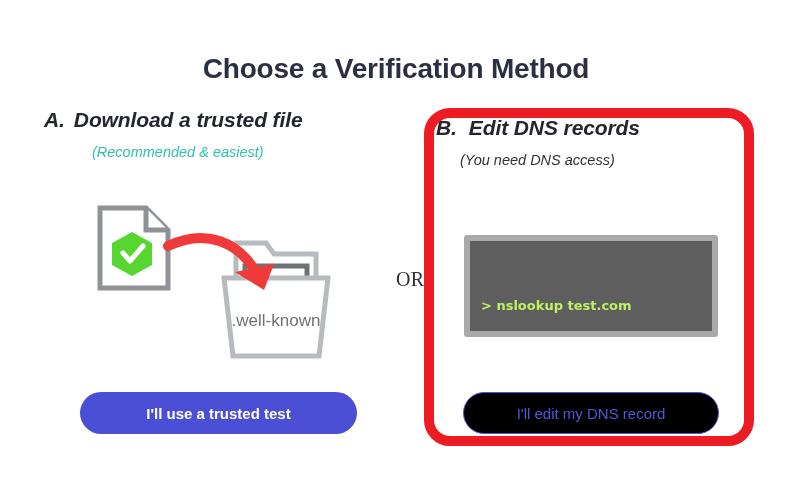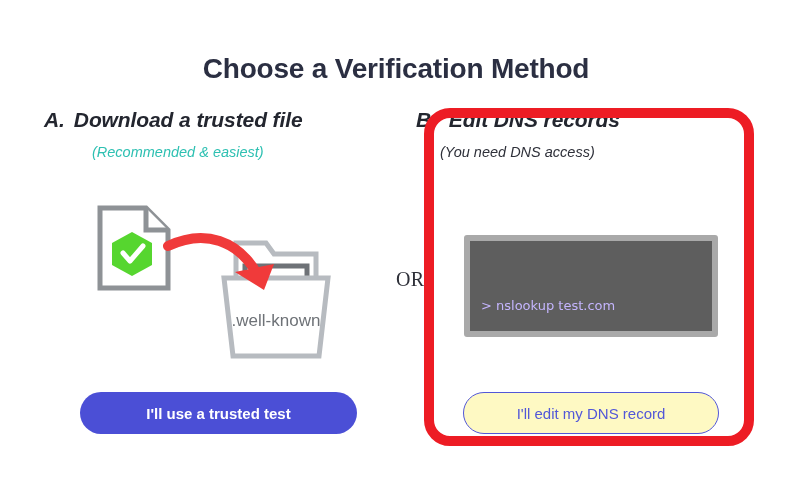--- a/index.html
+++ b/index.html
@@ -35,21 +35,21 @@
     letter-spacing: -0.2px;
   }
 
   
   .col {
     position: absolute;
     top: 108px;
     font-style: italic;
   }
   .col-a { left: 44px;  width: 352px; }
-  .col-b { left: 416px; width: 312px; }
+  .col-b { left: 436px; width: 312px; margin-top: 8px; }
 
   .opt-head {
     font-size: 21px;
     font-weight: bold;
     color: #23262f;
     white-space: nowrap;
     letter-spacing: -0.1px;
   }
   .opt-letter { display: inline-block; margin-right: 9px; }
   .col-b .opt-letter { margin-right: 12px; }
@@ -96,22 +96,23 @@
     box-sizing: border-box;
     border-radius: 3px;
     overflow: hidden;
   }
   .terminal-line {
     position: absolute;
     left: 11px;
     bottom: 18px;
     font-family: "DejaVu Sans", sans-serif;
     font-size: 13px;
-    color: #c4b5fd;
+    color: #bef264;
     white-space: nowrap;
+    font-weight: bold;
   }
 
   
   .btn-primary {
     position: absolute;
     left: 80px;
     top: 392px;
     width: 277px;
     height: 42px;
     border-radius: 21px;
@@ -125,21 +126,21 @@
     padding: 0;
   }
 
   .btn-outline {
     position: absolute;
     left: 463px;
     top: 392px;
     width: 256px;
     height: 42px;
     border-radius: 21px;
-    background: #fef9c3;
+    background: #000000;
     color: #5257d8;
     border: 1.5px solid #5257d8;
     font-family: "Liberation Sans", sans-serif;
     font-size: 15px;
     cursor: pointer;
     padding: 0;
     box-sizing: border-box;
   }
 
   

